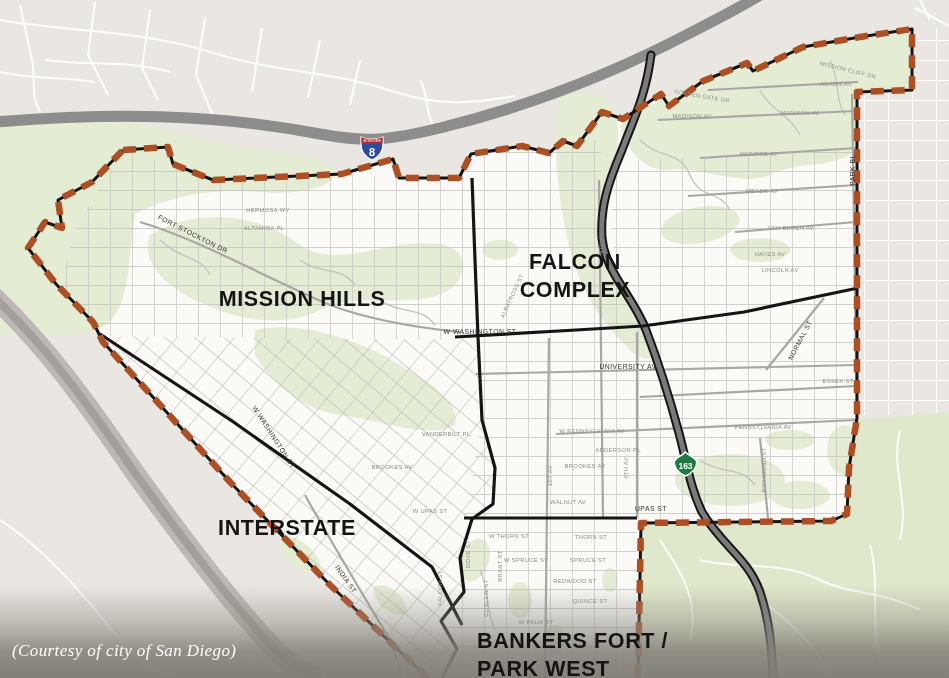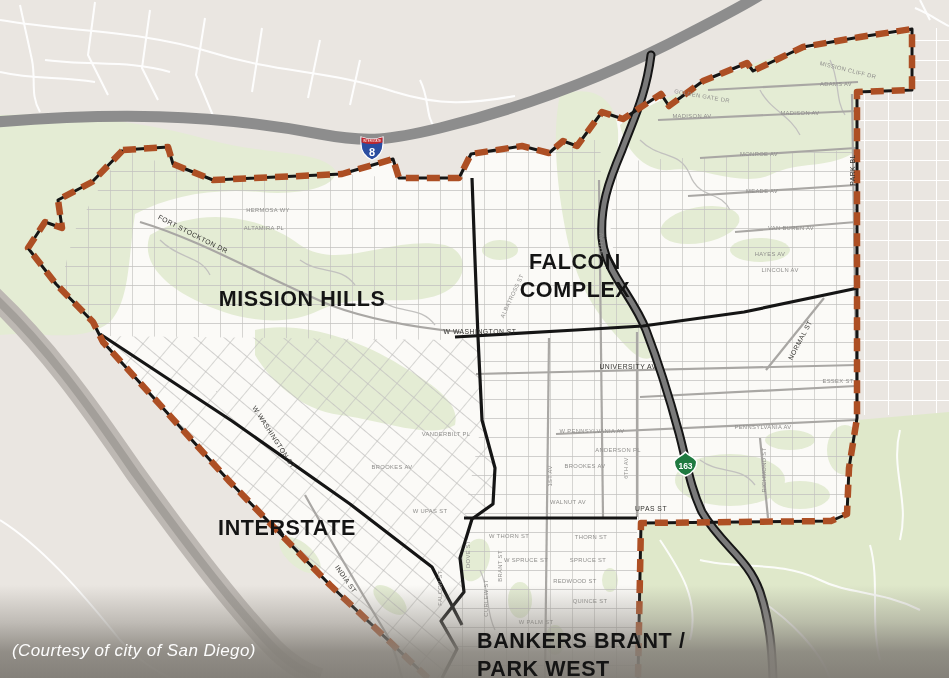--- a/index.html
+++ b/index.html
@@ -3,21 +3,21 @@
 <meta charset="utf-8">
 <style>
   html,body{margin:0;padding:0;background:#eae6e1;}
   .stage{position:relative;width:949px;height:678px;overflow:hidden;
          font-family:"Liberation Sans",sans-serif;}
   .stage svg.map{position:absolute;left:0;top:0;z-index:1;}
   .layer{position:absolute;inset:0;pointer-events:none;}
   .street-layer{z-index:5;}
   .grad-layer{z-index:7;}
   .nb-layer{z-index:8;}
-  .cap-layer{z-index:9;}
+  .cap-layer{z-index:9;font-family:Liberation Serif, serif;}
   .street-label{position:absolute;font-size:5.8px;color:#8f8e8c;
       letter-spacing:.35px;white-space:nowrap;transform-origin:center;}
   .street-label.emph{color:#33322f;font-size:6.8px;letter-spacing:.5px;}
   .nb{position:absolute;font-weight:bold;color:#141414;font-size:21.5px;
       letter-spacing:.6px;line-height:1.3;white-space:nowrap;text-align:center;
       transform:translate(-50%,-50%);}
   .nb.left-anchor{transform:translate(0,-50%);text-align:left;}
   .grad{position:absolute;left:0;right:0;top:585px;height:93px;
       background:linear-gradient(180deg,rgba(140,136,129,0) 0%,
         rgba(140,136,129,.45) 40%,rgba(133,129,122,.88) 72%,
@@ -233,21 +233,21 @@
 </div>
 
 <div class="layer nb-layer">
   <div class="nb" style="left:302px;top:300px">MISSION HILLS</div>
   <div class="nb" style="left:287px;top:529px">INTERSTATE</div>
   <div class="nb" style="left:575px;top:277px">
     <div>FALCON</div>
     <div>COMPLEX</div>
   </div>
   <div class="nb left-anchor" style="left:477px;top:656px">
-    <div>BANKERS BRANT /</div>
+    <div>BANKERS FORT /</div>
     <div>PARK WEST</div>
   </div>
 
   <svg class="shield" style="left:360px;top:134px" width="24" height="27" viewBox="0 0 24 27">
     <path d="M1,3 Q12,7 23,3 L23,10 Q23,21 12,26 Q1,21 1,10 Z" fill="#2b4da0" stroke="#ffffff" stroke-width="1.2"></path>
     <path d="M1.5,3.2 Q12,7 22.5,3.2 L22.5,8.6 Q12,11.6 1.5,8.6 Z" fill="#c0272d"></path>
     <text x="12" y="7.8" font-size="3" fill="#ffffff" text-anchor="middle">INTERSTATE</text>
     <text x="12" y="22" font-size="11" font-weight="bold" fill="#ffffff" text-anchor="middle">8</text>
   </svg>
 

